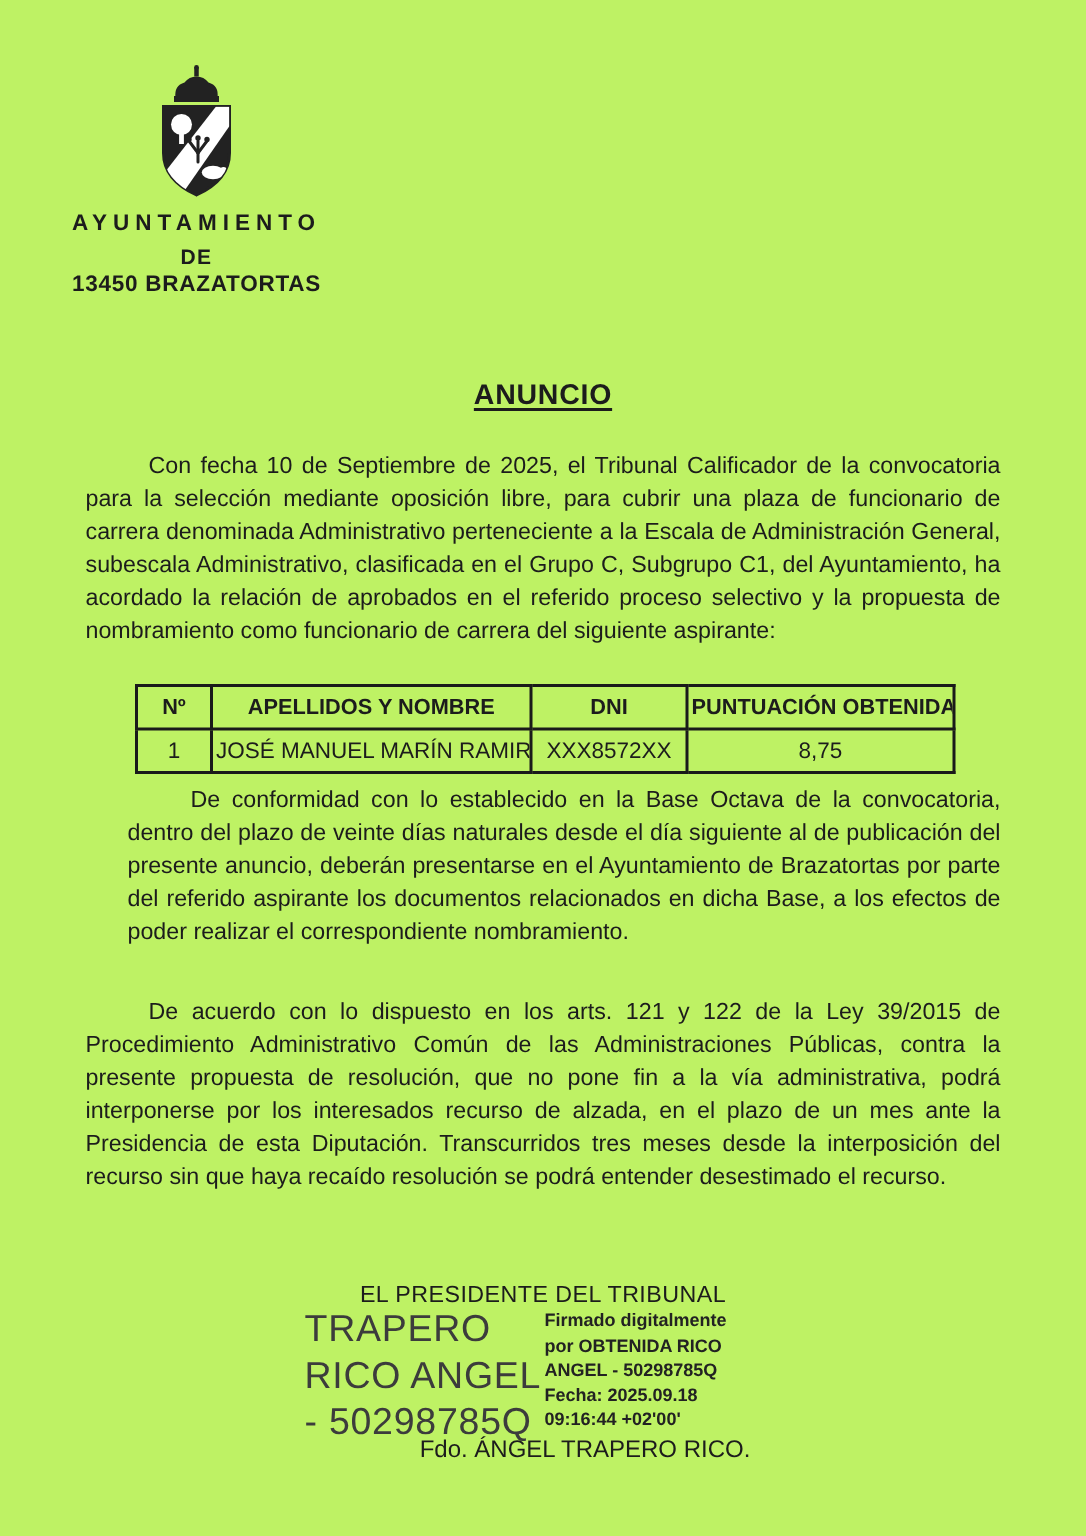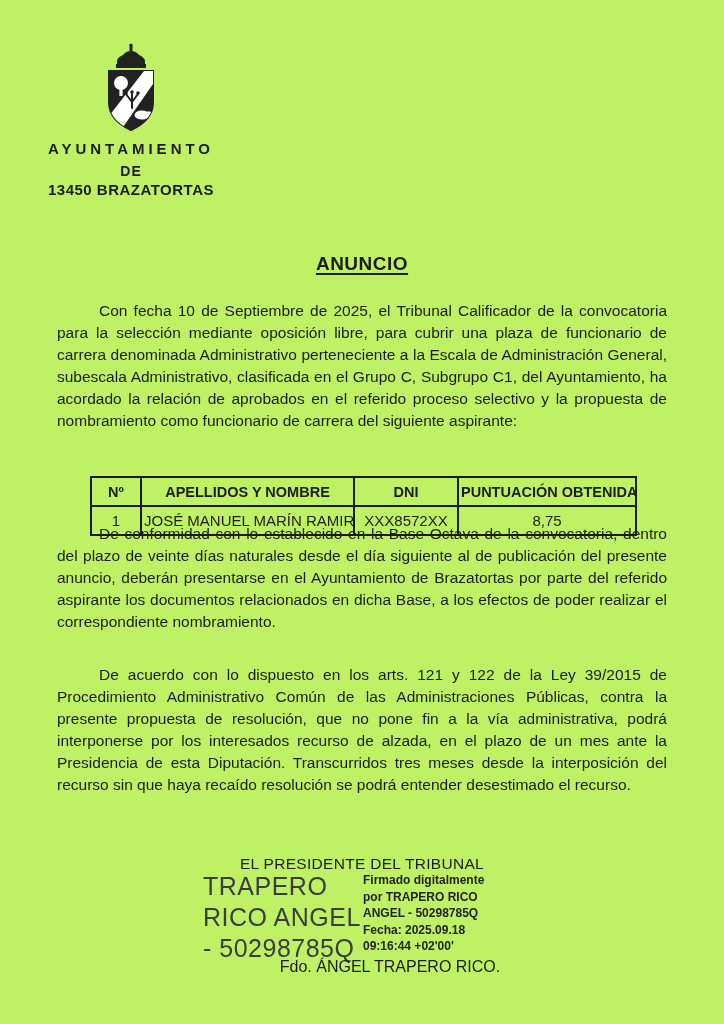--- a/index.html
+++ b/index.html
@@ -29,25 +29,25 @@
     text-decoration-thickness:2px;
     margin:0;letter-spacing:0.5px;
   }
   
   .body{
     position:absolute;left:57px;right:57px;margin:0;
     font-size:15.5px;line-height:22px;
     text-align:justify;text-indent:42px;
   }
   .p1{top:300px;}
-  .p2{top:523px;}
+  .p2{top:523px;margin-left:28px;}
   .p3{top:664px;}
   
   table.results{
-    position:absolute;left:90px;top:476px;width:545px;
+    position:absolute;left:90px;top:456px;width:545px;
     border-collapse:collapse;table-layout:fixed;
     font-size:15px;
   }
   table.results th, table.results td{
     border:2px solid #1a1a1a;
     text-align:center;vertical-align:middle;
     height:27px;padding:0 2px;
     overflow:hidden;white-space:nowrap;
   }
   table.results th{font-weight:bold;font-size:14.5px;}
@@ -162,21 +162,21 @@
   <div class="sig-role">EL PRESIDENTE DEL TRIBUNAL</div>
 
   <div class="stamp-name">
     <div>TRAPERO</div>
     <div>RICO ANGEL</div>
     <div>- 50298785Q</div>
   </div>
 
   <div class="stamp-detail">
     <div>Firmado digitalmente</div>
-    <div>por TRAPERO RICO</div>
+    <div>por OBTENIDA RICO</div>
     <div>ANGEL - 50298785Q</div>
     <div>Fecha: 2025.09.18</div>
     <div>09:16:44 +02'00'</div>
   </div>
 
   <div class="fdo">Fdo. ÁNGEL TRAPERO RICO.</div>
 
 </div>
 
 </body></html>

